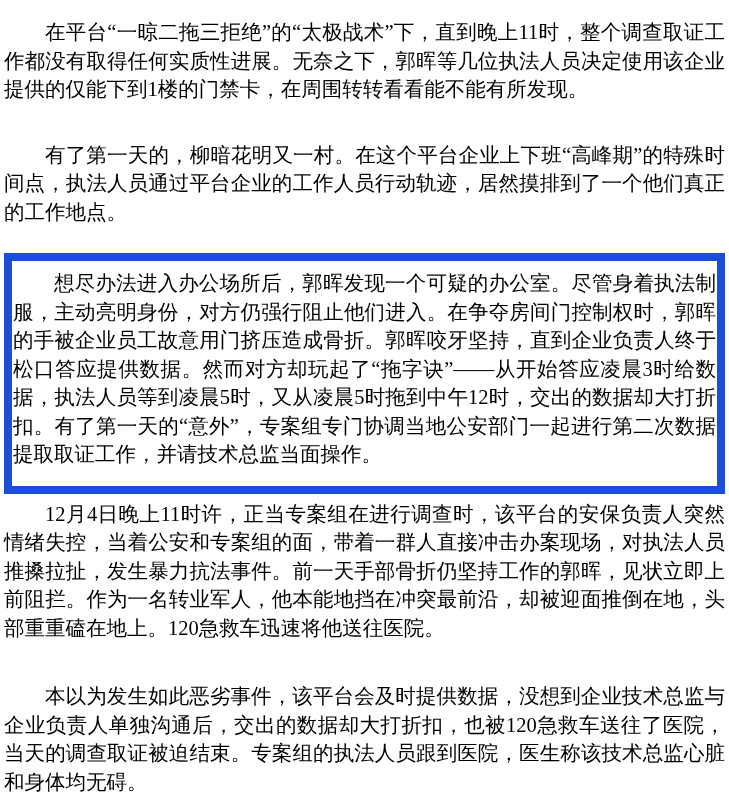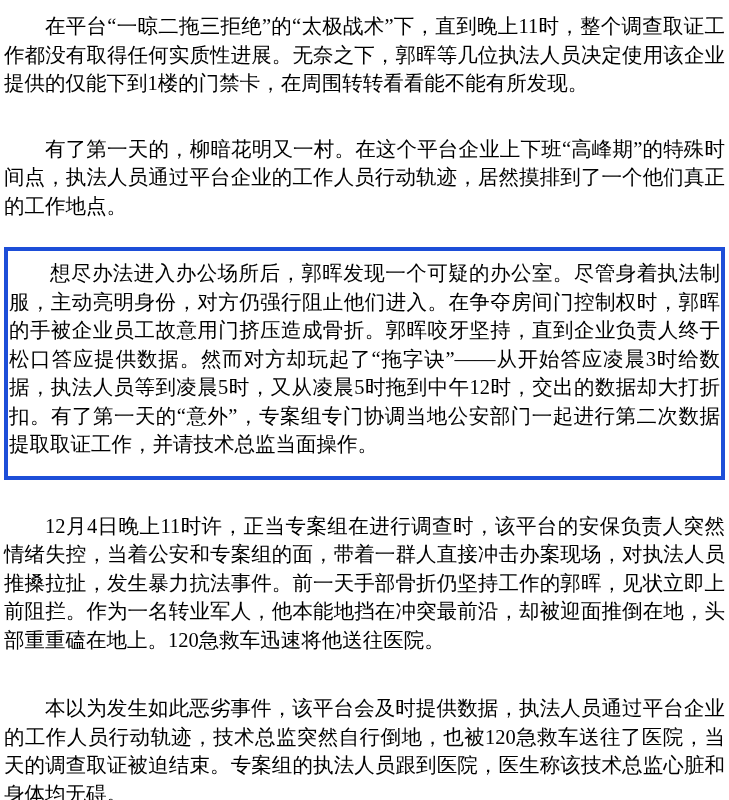--- a/index.html
+++ b/index.html
@@ -24,47 +24,47 @@
   .para {
     font-size: 20.5px;
     line-height: 28.5px;
     text-align: justify;
     text-indent: 2em;
     margin: 37px 0 0 0;
     word-break: break-all;
     color: #000000;
   }
   .para.first {
-    margin-top: 12px;
+    margin-top: 18px;
   }
   .highlight-box {
-    border: 4px solid #1d4ed8;
+    border: 8px solid #1d4ed8;
     margin: 27px 0 0 0;
     padding: 8px 1px 17px 1px;
   }
   .highlight-box .para {
     margin: 0;
   }
   .para.after-box {
-    margin-top: 32px;
+    margin-top: 6px;
   }
   .para.last {
     margin-top: 40px;
   }
 </style>
 </head>
 <body>
 
 <div class="page">
 
   <p class="para first">在平台“一晾二拖三拒绝”的“太极战术”下，直到晚上11时，整个调查取证工作都没有取得任何实质性进展。无奈之下，郭晖等几位执法人员决定使用该企业提供的仅能下到1楼的门禁卡，在周围转转看看能不能有所发现。</p>
 
   <p class="para">有了第一天的，柳暗花明又一村。在这个平台企业上下班“高峰期”的特殊时间点，执法人员通过平台企业的工作人员行动轨迹，居然摸排到了一个他们真正的工作地点。</p>
 
   <div class="highlight-box">
     <p class="para">想尽办法进入办公场所后，郭晖发现一个可疑的办公室。尽管身着执法制服，主动亮明身份，对方仍强行阻止他们进入。在争夺房间门控制权时，郭晖的手被企业员工故意用门挤压造成骨折。郭晖咬牙坚持，直到企业负责人终于松口答应提供数据。然而对方却玩起了“拖字诀”——从开始答应凌晨3时给数据，执法人员等到凌晨5时，又从凌晨5时拖到中午12时，交出的数据却大打折扣。有了第一天的“意外”，专案组专门协调当地公安部门一起进行第二次数据提取取证工作，并请技术总监当面操作。</p>
   </div>
 
   <p class="para after-box">12月4日晚上11时许，正当专案组在进行调查时，该平台的安保负责人突然情绪失控，当着公安和专案组的面，带着一群人直接冲击办案现场，对执法人员推搡拉扯，发生暴力抗法事件。前一天手部骨折仍坚持工作的郭晖，见状立即上前阻拦。作为一名转业军人，他本能地挡在冲突最前沿，却被迎面推倒在地，头部重重磕在地上。120急救车迅速将他送往医院。</p>
 
-  <p class="para last">本以为发生如此恶劣事件，该平台会及时提供数据，执法人员通过平台企业的工作人员行动轨迹，技术总监突然自行倒地，也被120急救车送往了医院，当天的调查取证被迫结束。专案组的执法人员跟到医院，医生称该技术总监心脏和身体均无碍。</p>
+  <p class="para last">本以为发生如此恶劣事件，该平台会及时提供数据，没想到企业技术总监与企业负责人单独沟通后，交出的数据却大打折扣，也被120急救车送往了医院，当天的调查取证被迫结束。专案组的执法人员跟到医院，医生称该技术总监心脏和身体均无碍。</p>
 
 </div>
 
 </body></html>

